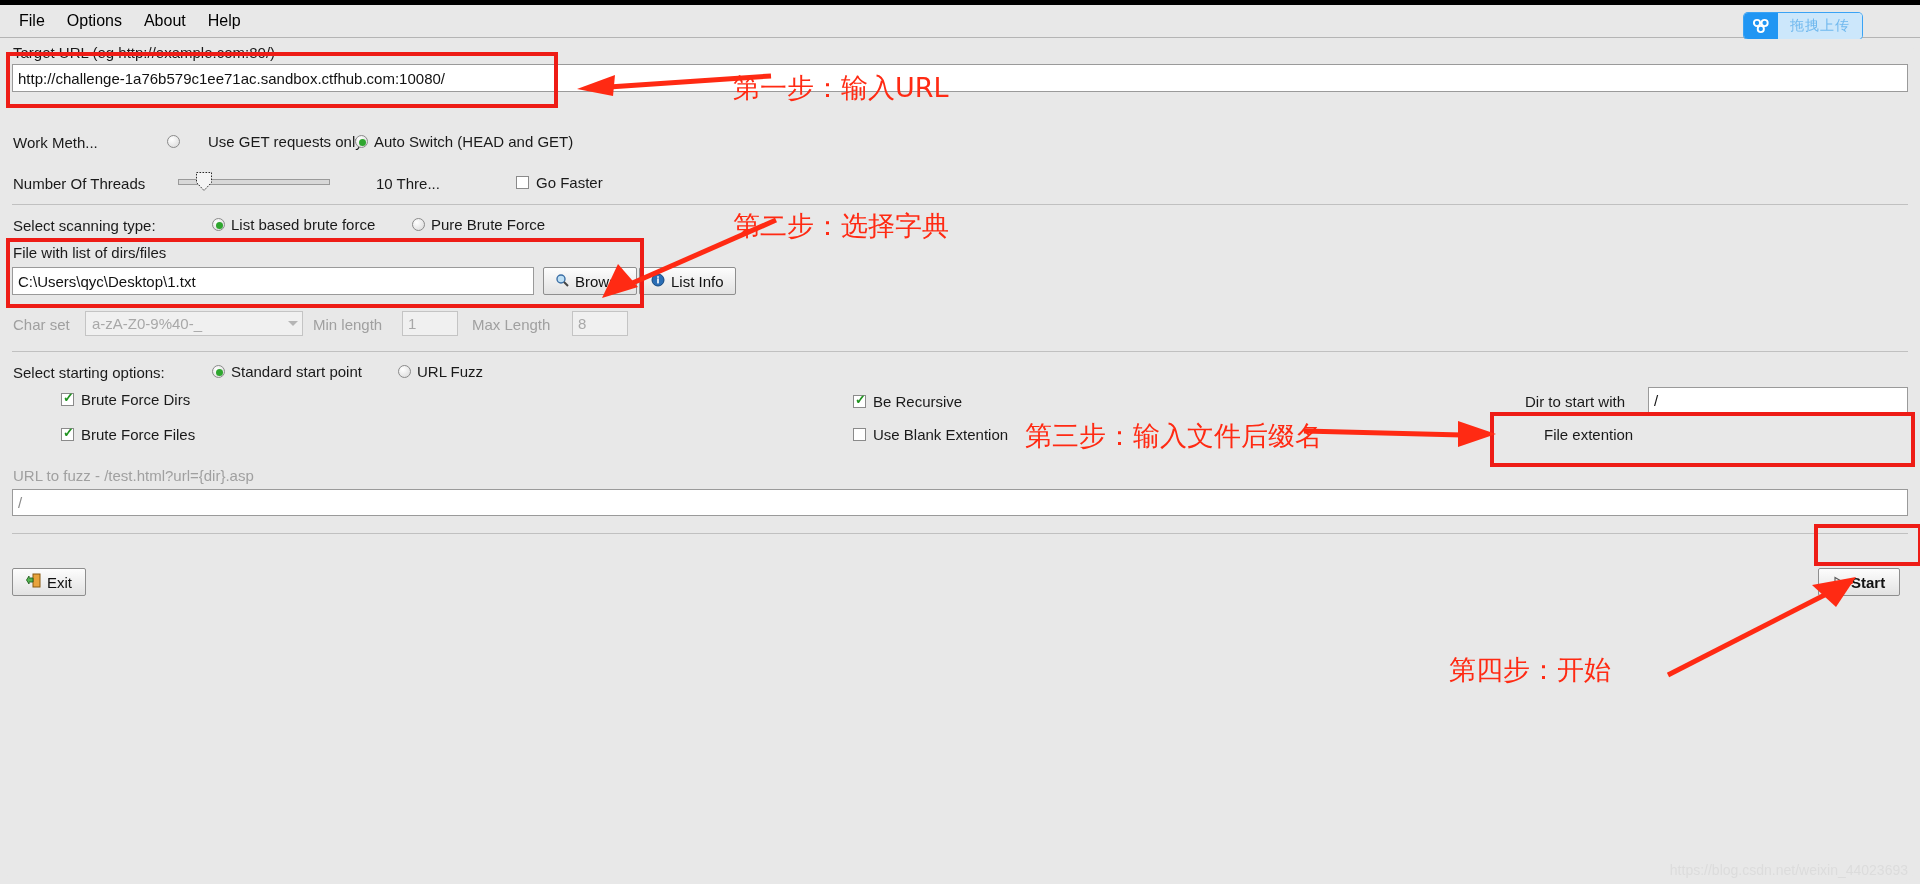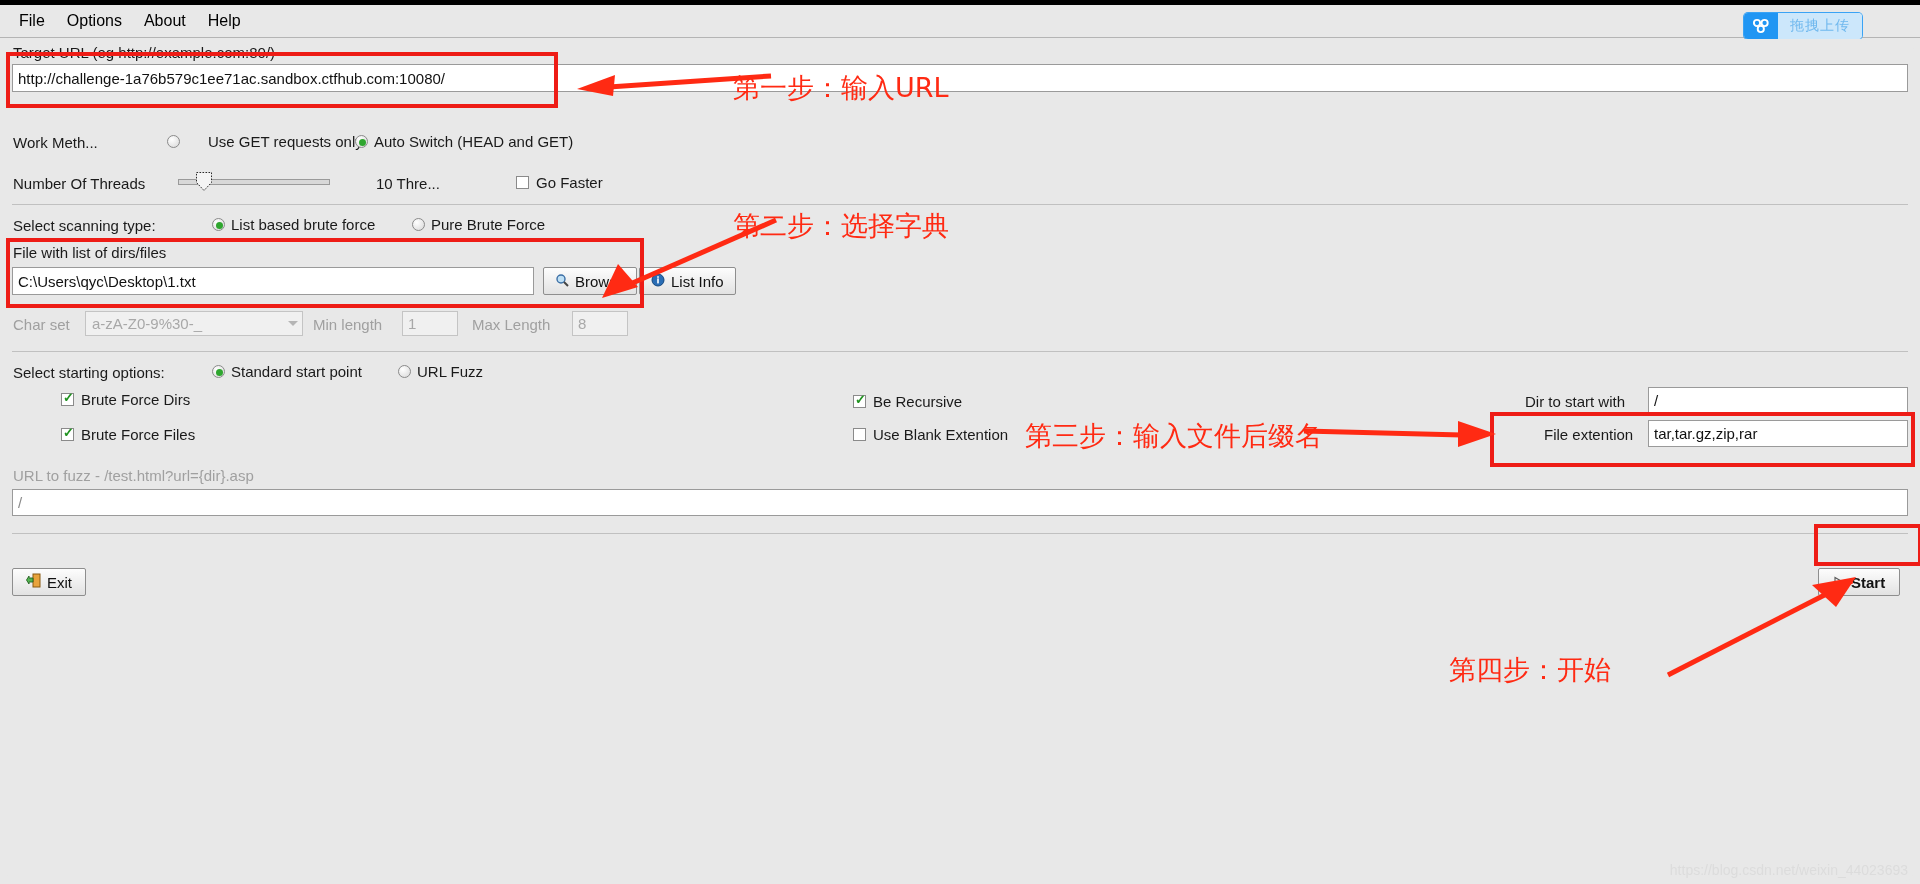--- a/index.html
+++ b/index.html
@@ -245,21 +245,21 @@
           <circle cx="7" cy="7" r="6" fill="#2a6db5" stroke="#14477e" stroke-width="1"></circle>
           <rect x="6.2" y="5.4" width="1.6" height="5" fill="#fff"></rect>
           <rect x="6.2" y="3.2" width="1.6" height="1.6" fill="#fff"></rect>
         </svg>
       </span>
       <span>List Info</span>
     </div>
 
     <div class="lbl-dim" style="position:absolute;left:13px;top:277px;">Char set</div>
     <div class="ddown" style="position:absolute;left:85px;top:272px;width:218px;height:25px;">
-      <span>a-zA-Z0-9%30-_</span>
+      <span>a-zA-Z0-9%40-_</span>
       <span class="arrow"></span>
     </div>
     <div class="lbl-dim" style="position:absolute;left:313px;top:277px;">Min length</div>
     <input class="tinput dim" style="position: absolute; left: 402px; top: 272px; width: 56px; height: 25px;" value="1">
     <div class="lbl-dim" style="position:absolute;left:472px;top:277px;">Max Length</div>
     <input class="tinput dim" style="position: absolute; left: 572px; top: 272px; width: 56px; height: 25px;" value="8">
 
     <div class="hrule" style="left:12px;top:312px;width:1896px;"></div>
 
     <div class="lbl" style="position:absolute;left:13px;top:325px;">Select starting options:</div>
@@ -286,21 +286,20 @@
       <span class="lbl">Be Recursive</span>
     </div>
     <div class="check" style="position:absolute;left:805px;top:387px;">
       <span class="cbox"></span>
       <span class="lbl">Use Blank Extention</span>
     </div>
 
     <div class="lbl" style="position:absolute;left:1525px;top:354px;text-align:center;">Dir to start with</div>
     <input class="tinput" style="position: absolute; left: 1648px; top: 348px; width: 260px; height: 27px;" value="/">
     <div class="lbl" style="position:absolute;left:1544px;top:387px;">File extention</div>
-    <input class="tinput" style="position: absolute; left: 1648px; top: 381px; width: 260px; height: 27px;" value="tar,tar.gz,zip,rar">
 
     <div class="lbl-dim" style="position:absolute;left:13px;top:428px;">URL to fuzz - /test.html?url={dir}.asp</div>
     <input class="tinput" style="position: absolute; left: 12px; top: 450px; width: 1896px; height: 27px; color: rgb(138, 138, 138);" value="/">
 
     <div class="hrule" style="left:12px;top:494px;width:1896px;"></div>
 
     <div class="btn" style="position:absolute;left:12px;top:529px;height:28px;padding:0 13px;">
       <span>
         <svg width="15" height="15" viewBox="0 0 15 15">
           <rect x="7" y="1" width="7" height="13" fill="#e8a33d" stroke="#8a5a12" stroke-width="1"></rect>

